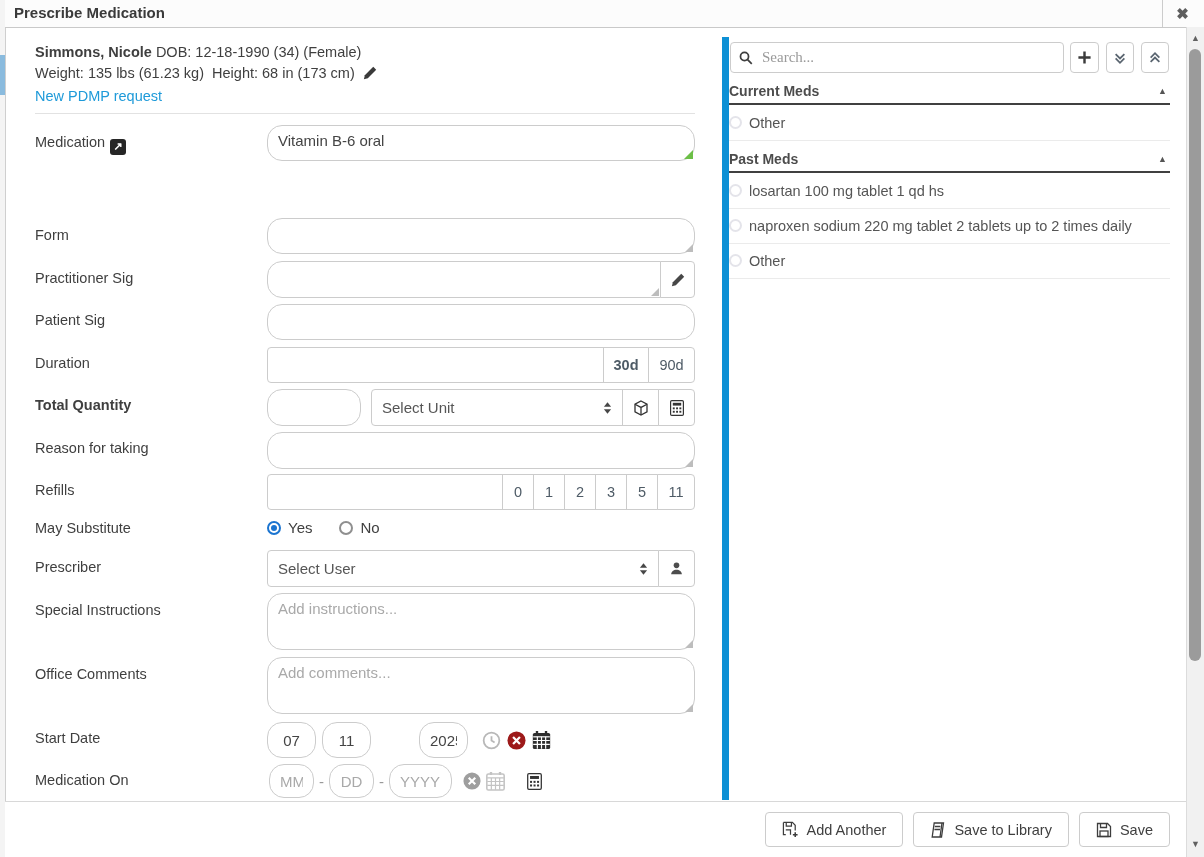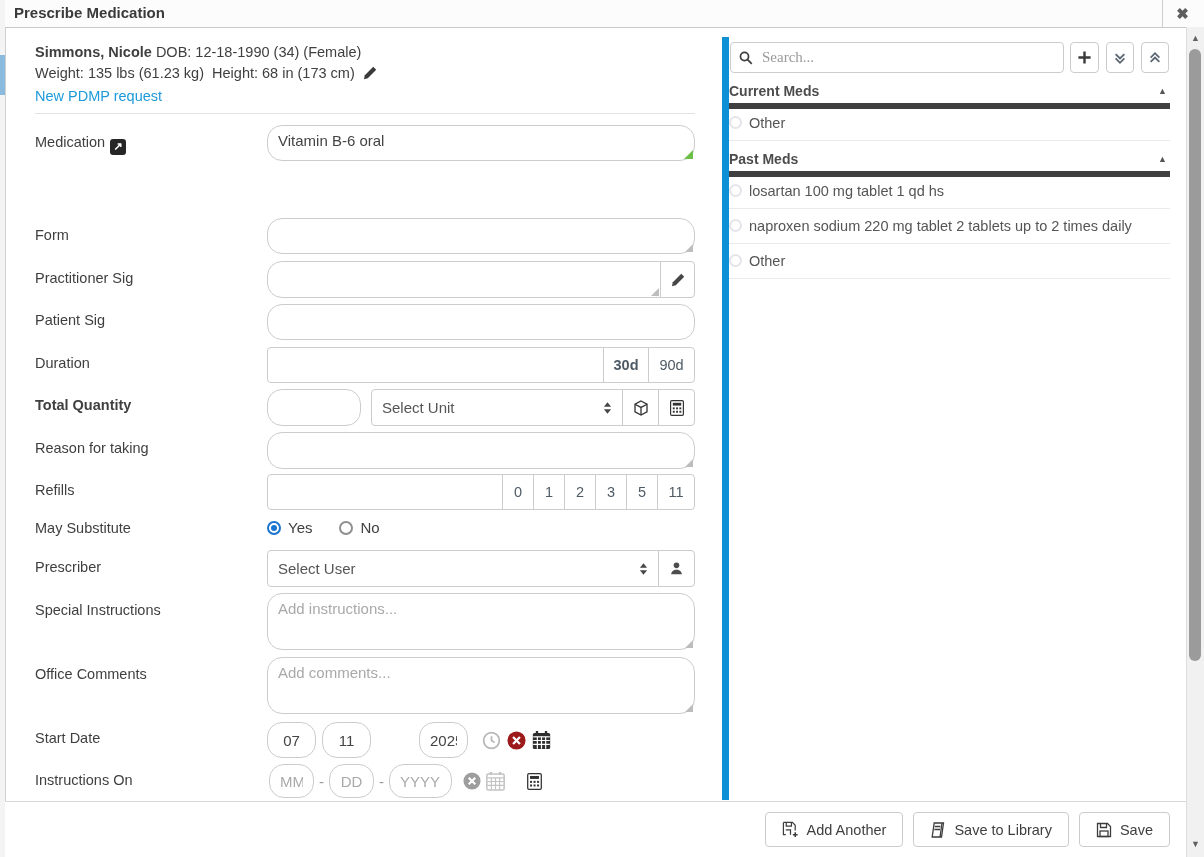--- a/index.html
+++ b/index.html
@@ -40,21 +40,21 @@
            align-items:center;justify-content:center;font-size:11px;font-weight:bold;vertical-align:-3px;margin-left:5px;}
   .link{color:#1e9ad9;cursor:pointer;}
   
   .blue-bar{position:absolute;left:722px;top:37px;width:7px;height:763px;background:#0d90d5;}
   .search-wrap{position:absolute;left:730px;top:42px;width:334px;height:31px;box-sizing:border-box;border:1px solid #cccccc;border-radius:4px;
                background:#fff;display:flex;align-items:center;padding:0 8px;gap:7px;}
   .search-input{border:none;outline:none;flex:1;font-family:Liberation Serif, serif;font-size:15px;color:#444;background:transparent;}
   .search-input::placeholder{color:#9a9a9a;}
   .panel-btn{position:absolute;top:42px;height:31px;box-sizing:border-box;border:1px solid #cccccc;border-radius:4px;background:#fff;
              display:flex;align-items:center;justify-content:center;cursor:pointer;}
-  .sec-head{position:absolute;left:729px;width:441px;height:25px;border-bottom:6px solid #404040;display:flex;align-items:center;cursor:pointer;}
+  .sec-head{position:absolute;left:729px;width:441px;height:25px;border-bottom:2px solid #404040;display:flex;align-items:center;cursor:pointer;}
   .sec-title{font-size:14px;font-weight:bold;color:#4c4c4c;flex:1;}
   .sec-caret{font-size:9px;color:#555;padding-right:3px;}
   .med-item{position:absolute;left:729px;width:441px;height:35px;border-bottom:1px solid #ebebeb;display:flex;align-items:center;gap:7px;cursor:pointer;}
   .med-item .txt{font-size:14.5px;color:#555;}
   
   .footer{position:absolute;left:5px;right:17px;bottom:0;height:55px;border-top:1px solid #d8d8d8;background:#fff;
           display:flex;align-items:center;justify-content:flex-end;gap:10px;padding-right:17px;}
   .f-btn{height:35px;box-sizing:border-box;border:1px solid #cccccc;border-radius:4px;background:#fff;color:#3f3f3f;
          font-size:14.5px;display:flex;align-items:center;gap:8px;padding:0 16px;cursor:pointer;}
   
@@ -236,21 +236,21 @@
     <svg width="19" height="19" viewBox="0 0 16 16">
         <path fill="#2e2e2e" d="M3.2 0h2v2.6h-2zM10.8 0h2v2.6h-2z"></path>
         <rect x="0.7" y="1.6" width="14.6" height="13.6" rx="1.4" fill="#2e2e2e"></rect>
         <path stroke="#fff" stroke-width="1" d="M1 4.9h14"></path>
         <g stroke="#fff" stroke-width="1">
           <path d="M4.5 4.9v10M8 4.9v10M11.5 4.9v10M1 8h14M1 11.2h14"></path>
         </g>
       </svg>
   </div>
 
-  <div class="lbl" style="top:772px;">Instructions On</div>
+  <div class="lbl" style="top:772px;">Medication On</div>
   <div class="ctrl" style="left:269px;top:764px;display:flex;align-items:center;gap:5px;">
     <input class="inp" style="width: 45px; height: 34px; text-align: center;" placeholder="MM">
     <span class="dash">-</span>
     <input class="inp" style="width: 45px; height: 34px; text-align: center;" placeholder="DD">
     <span class="dash">-</span>
     <input class="inp" style="width: 63px; height: 34px; text-align: left;" placeholder="YYYY">
     <span style="width:1px;"></span>
     <svg width="18" height="18" viewBox="0 0 16 16">
         <circle cx="8" cy="8" r="7.6" fill="#9e9e9e"></circle>
         <path d="M5.1 5.1l5.8 5.8M10.9 5.1l-5.8 5.8" stroke="#fff" stroke-width="1.9"></path>

